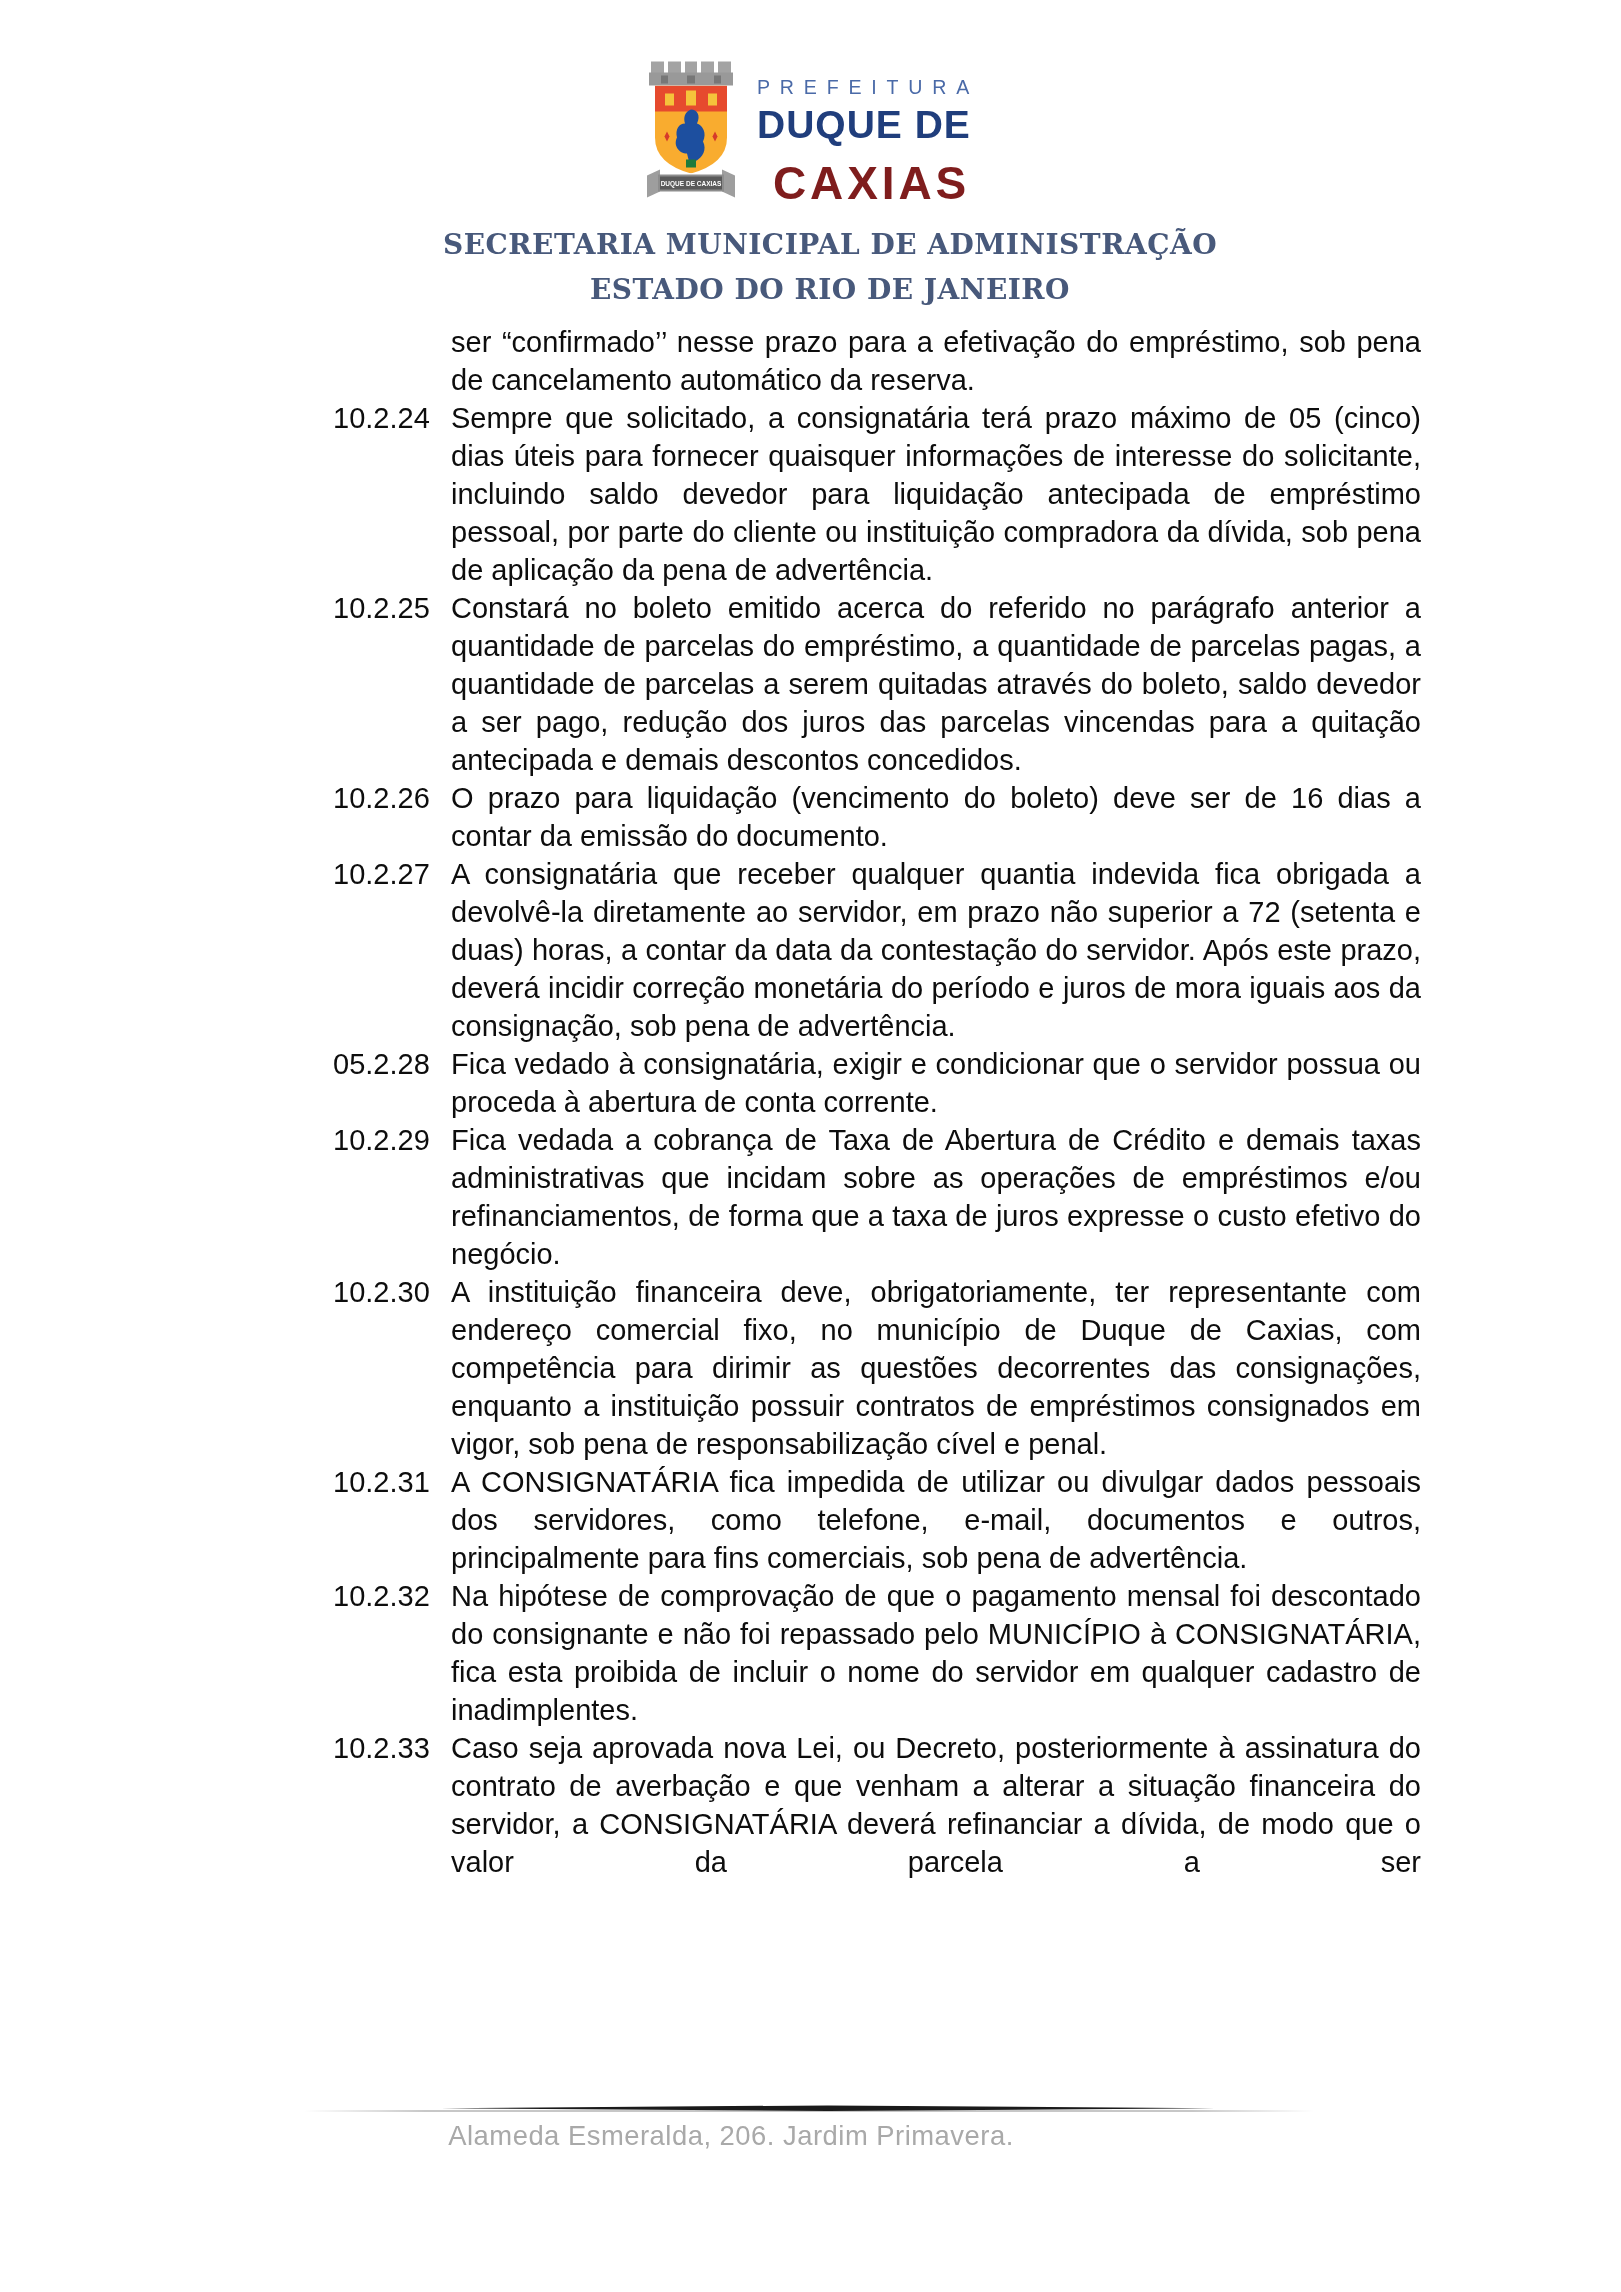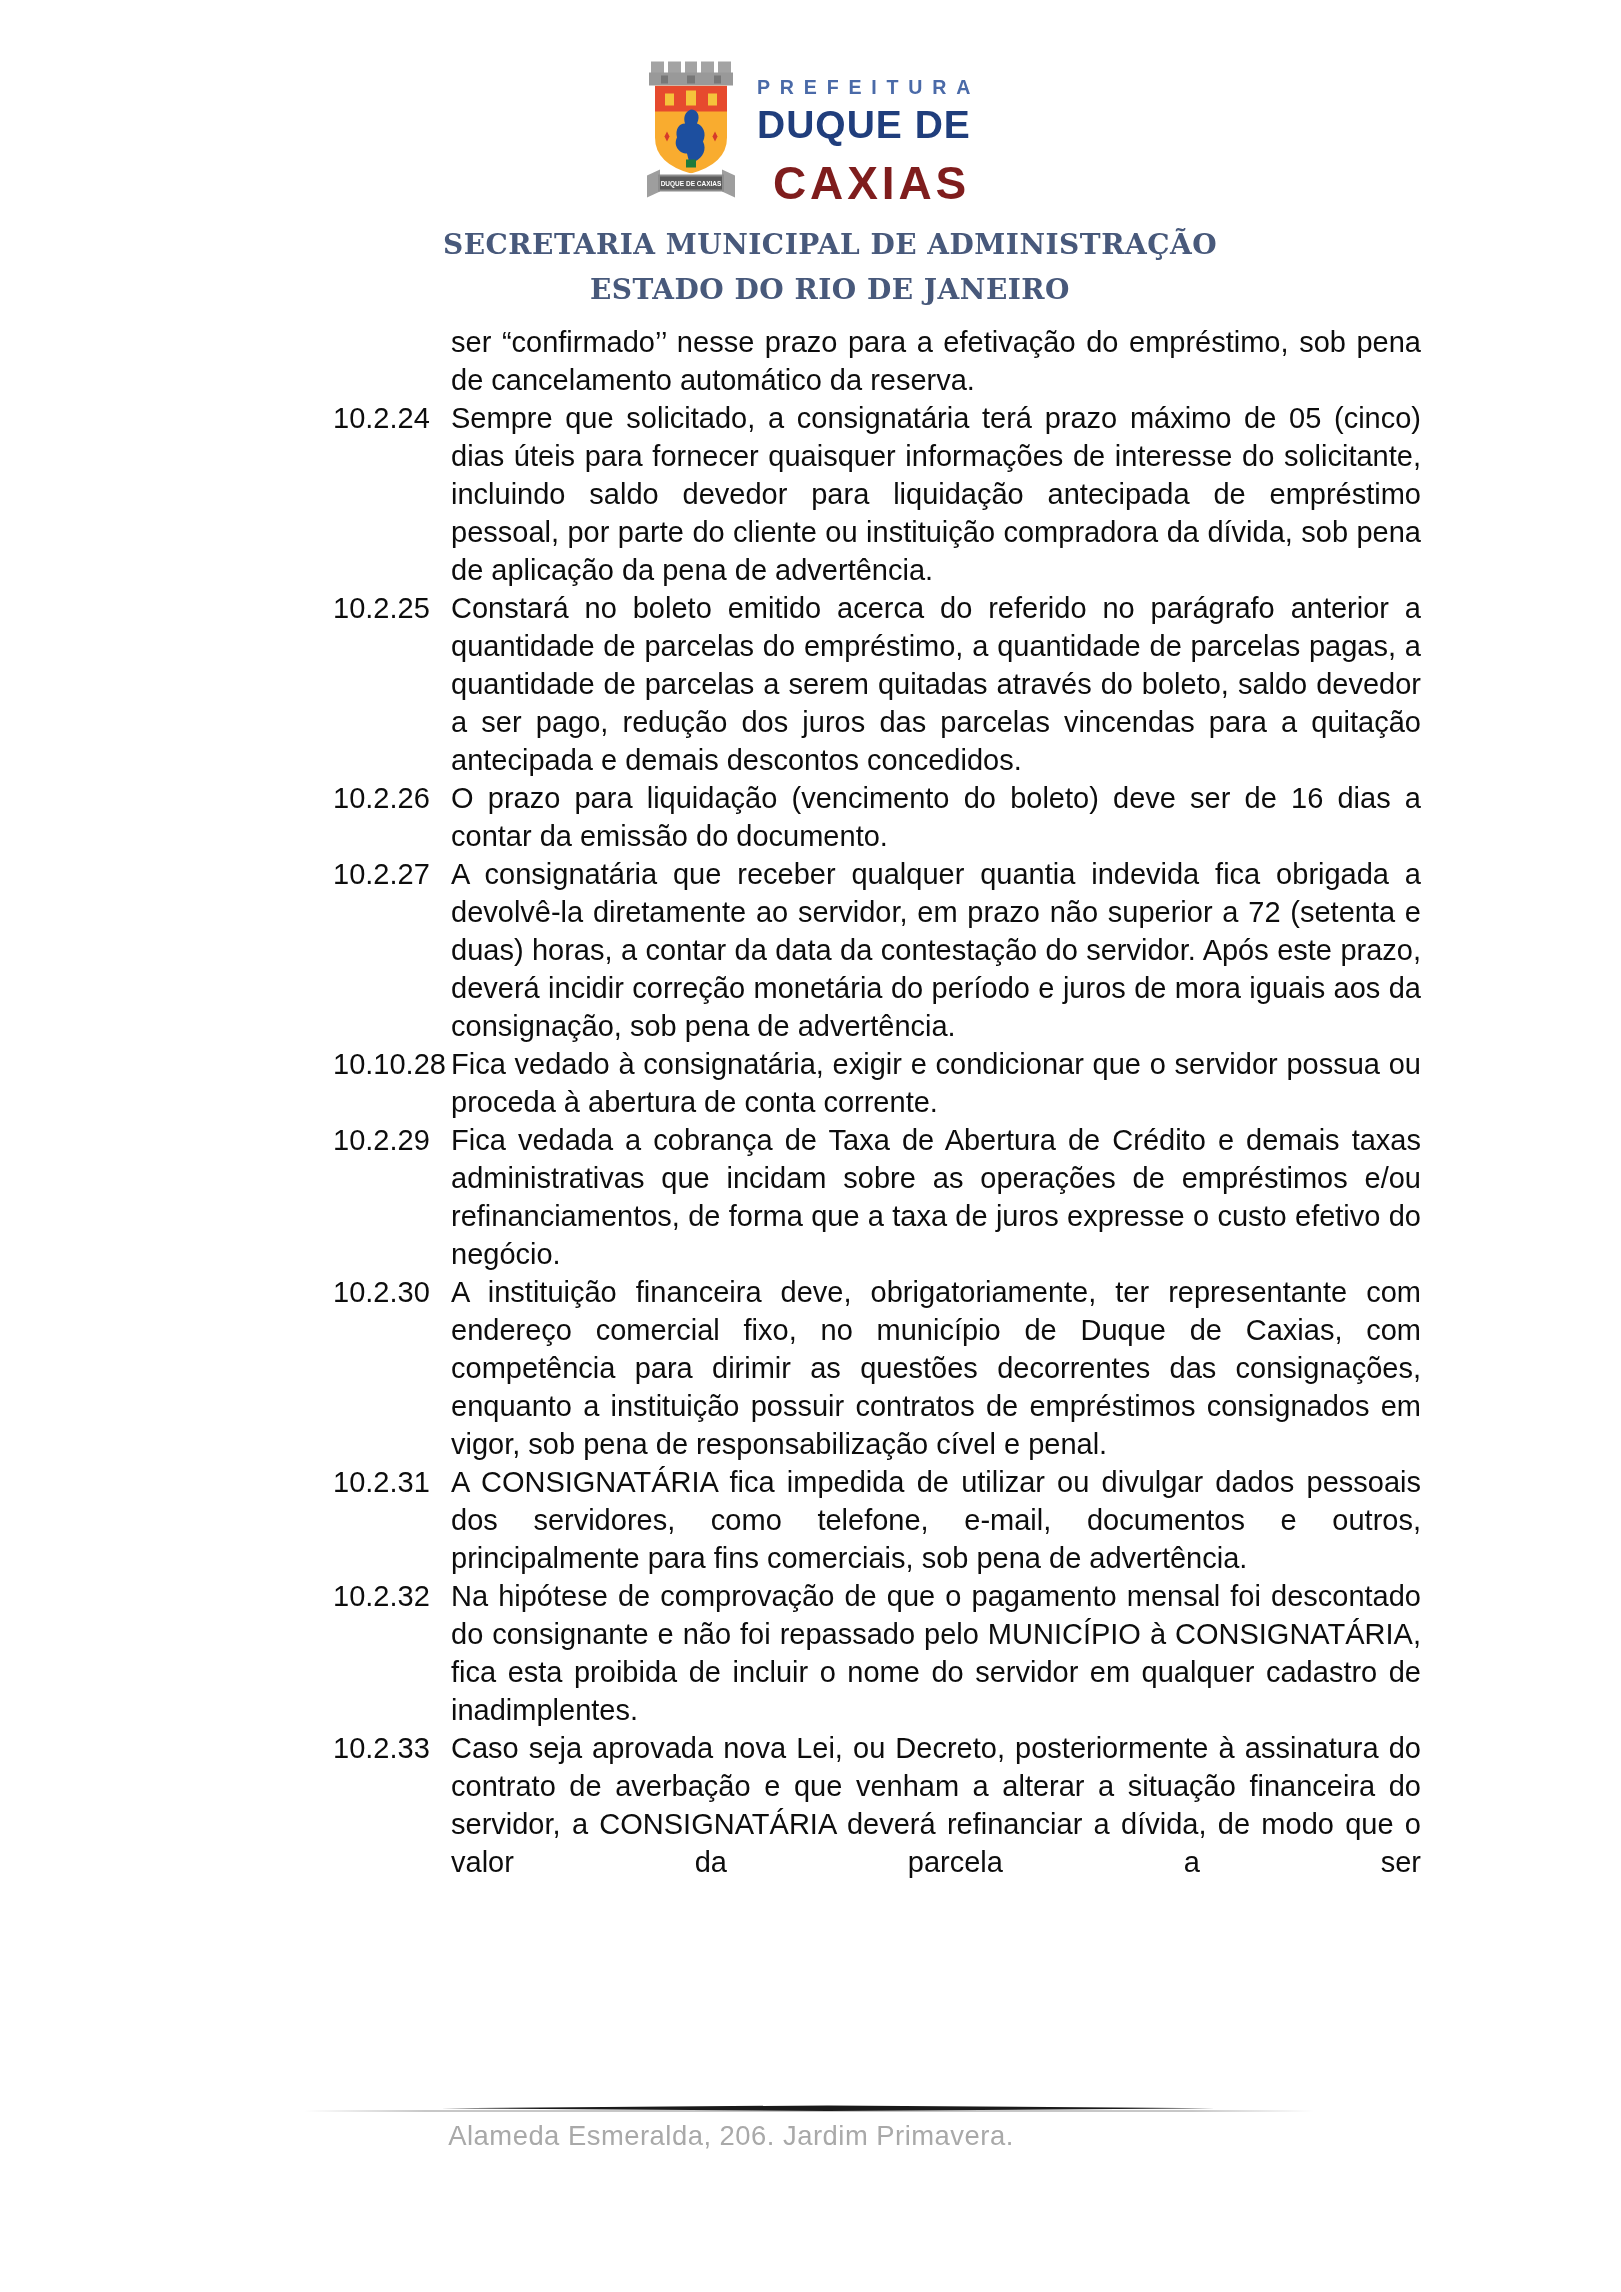--- a/index.html
+++ b/index.html
@@ -7,21 +7,21 @@
     position:relative;
     width:1621px;height:2293px;
     background:#ffffff;
     overflow:hidden;
     font-family:"Liberation Sans", sans-serif;
   }
   
   .crest{position:absolute;left:645px;top:59px;width:92px;height:143px;}
   .brand{position:absolute;left:757px;top:78px;line-height:1;}
   .brand-top{
-    font-size:19.6px;font-weight:700;letter-spacing:9.8px;
+    font-size:19.6px;font-weight:400;letter-spacing:9.8px;
     color:#4a6aa8;margin:0 0 7.8px 0;
   }
   .brand-mid{
     font-size:39px;font-weight:800;letter-spacing:1px;
     color:#203e7c;margin:0 0 3.9px 0;
   }
   .brand-bottom{
     font-size:46px;font-weight:800;letter-spacing:3.9px;
     color:#7f1d1d;margin:16px;
   }
@@ -139,21 +139,21 @@
       <span class="clause-num">10.2.26</span>
       <span class="clause-text">O prazo para liquidação (vencimento do boleto) deve ser de 16 dias a contar da emissão do documento.</span>
     </div>
 
     <div class="clause">
       <span class="clause-num">10.2.27</span>
       <span class="clause-text">A consignatária que receber qualquer quantia indevida fica obrigada a devolvê-la diretamente ao servidor, em prazo não superior a 72 (setenta e duas) horas, a contar da data da contestação do servidor. Após este prazo, deverá incidir correção monetária do período e juros de mora iguais aos da consignação, sob pena de advertência.</span>
     </div>
 
     <div class="clause">
-      <span class="clause-num">10.10.28</span>
+      <span class="clause-num">05.2.28</span>
       <span class="clause-text">Fica vedado à consignatária, exigir e condicionar que o servidor possua ou proceda à abertura de conta corrente.</span>
     </div>
 
     <div class="clause">
       <span class="clause-num">10.2.29</span>
       <span class="clause-text">Fica vedada a cobrança de Taxa de Abertura de Crédito e demais taxas administrativas que incidam sobre as operações de empréstimos e/ou refinanciamentos, de forma que a taxa de juros expresse o custo efetivo do negócio.</span>
     </div>
 
     <div class="clause">
       <span class="clause-num">10.2.30</span>

